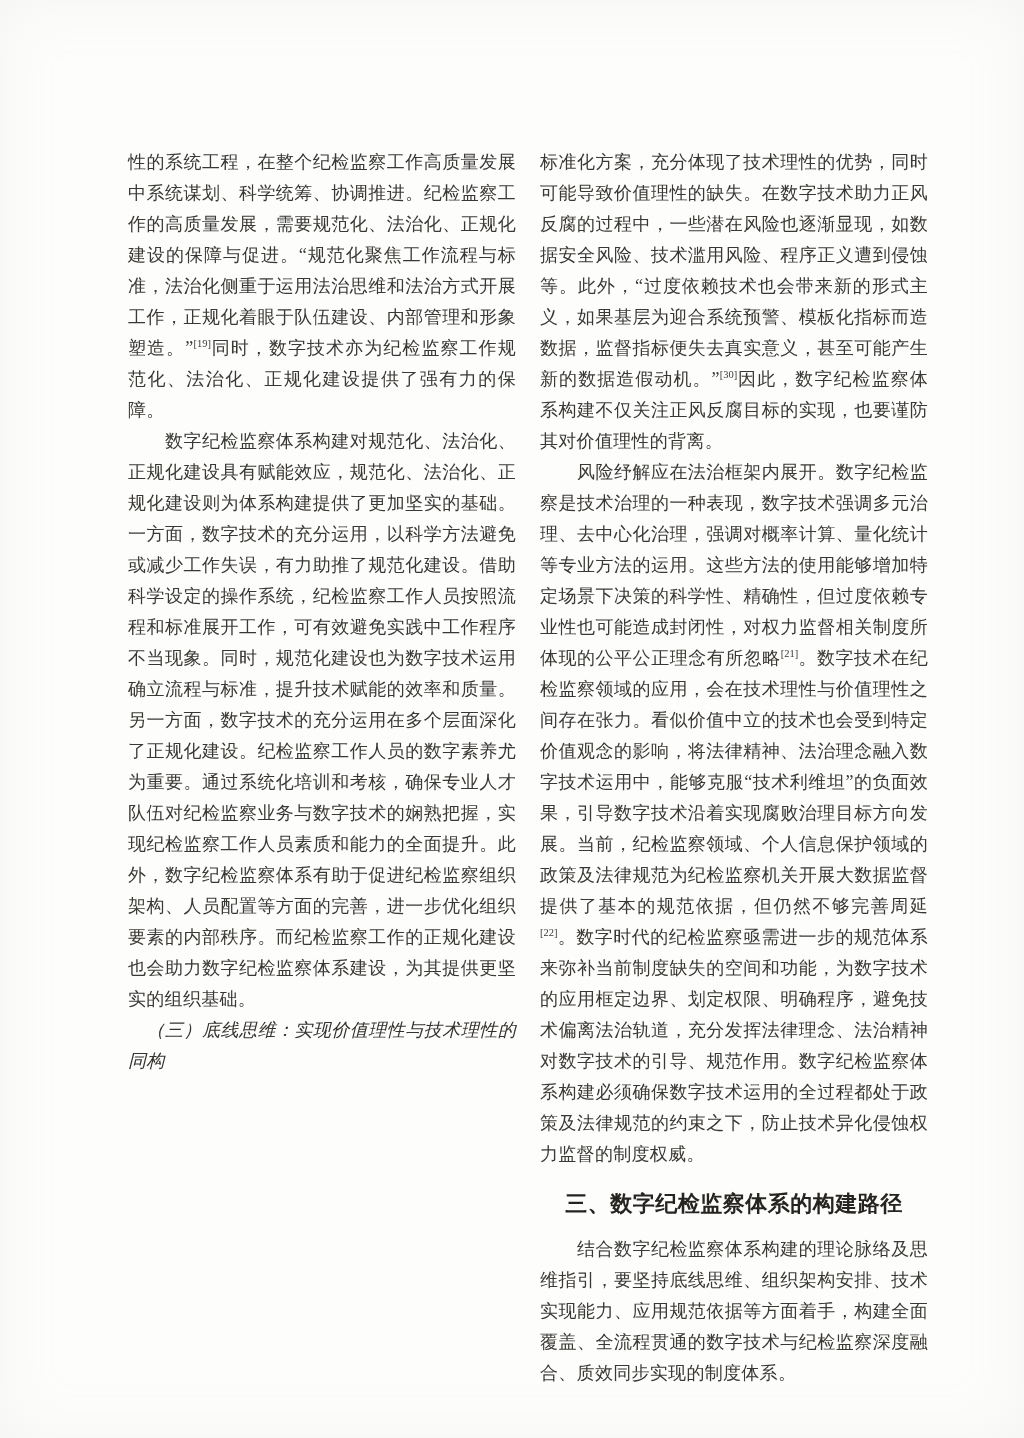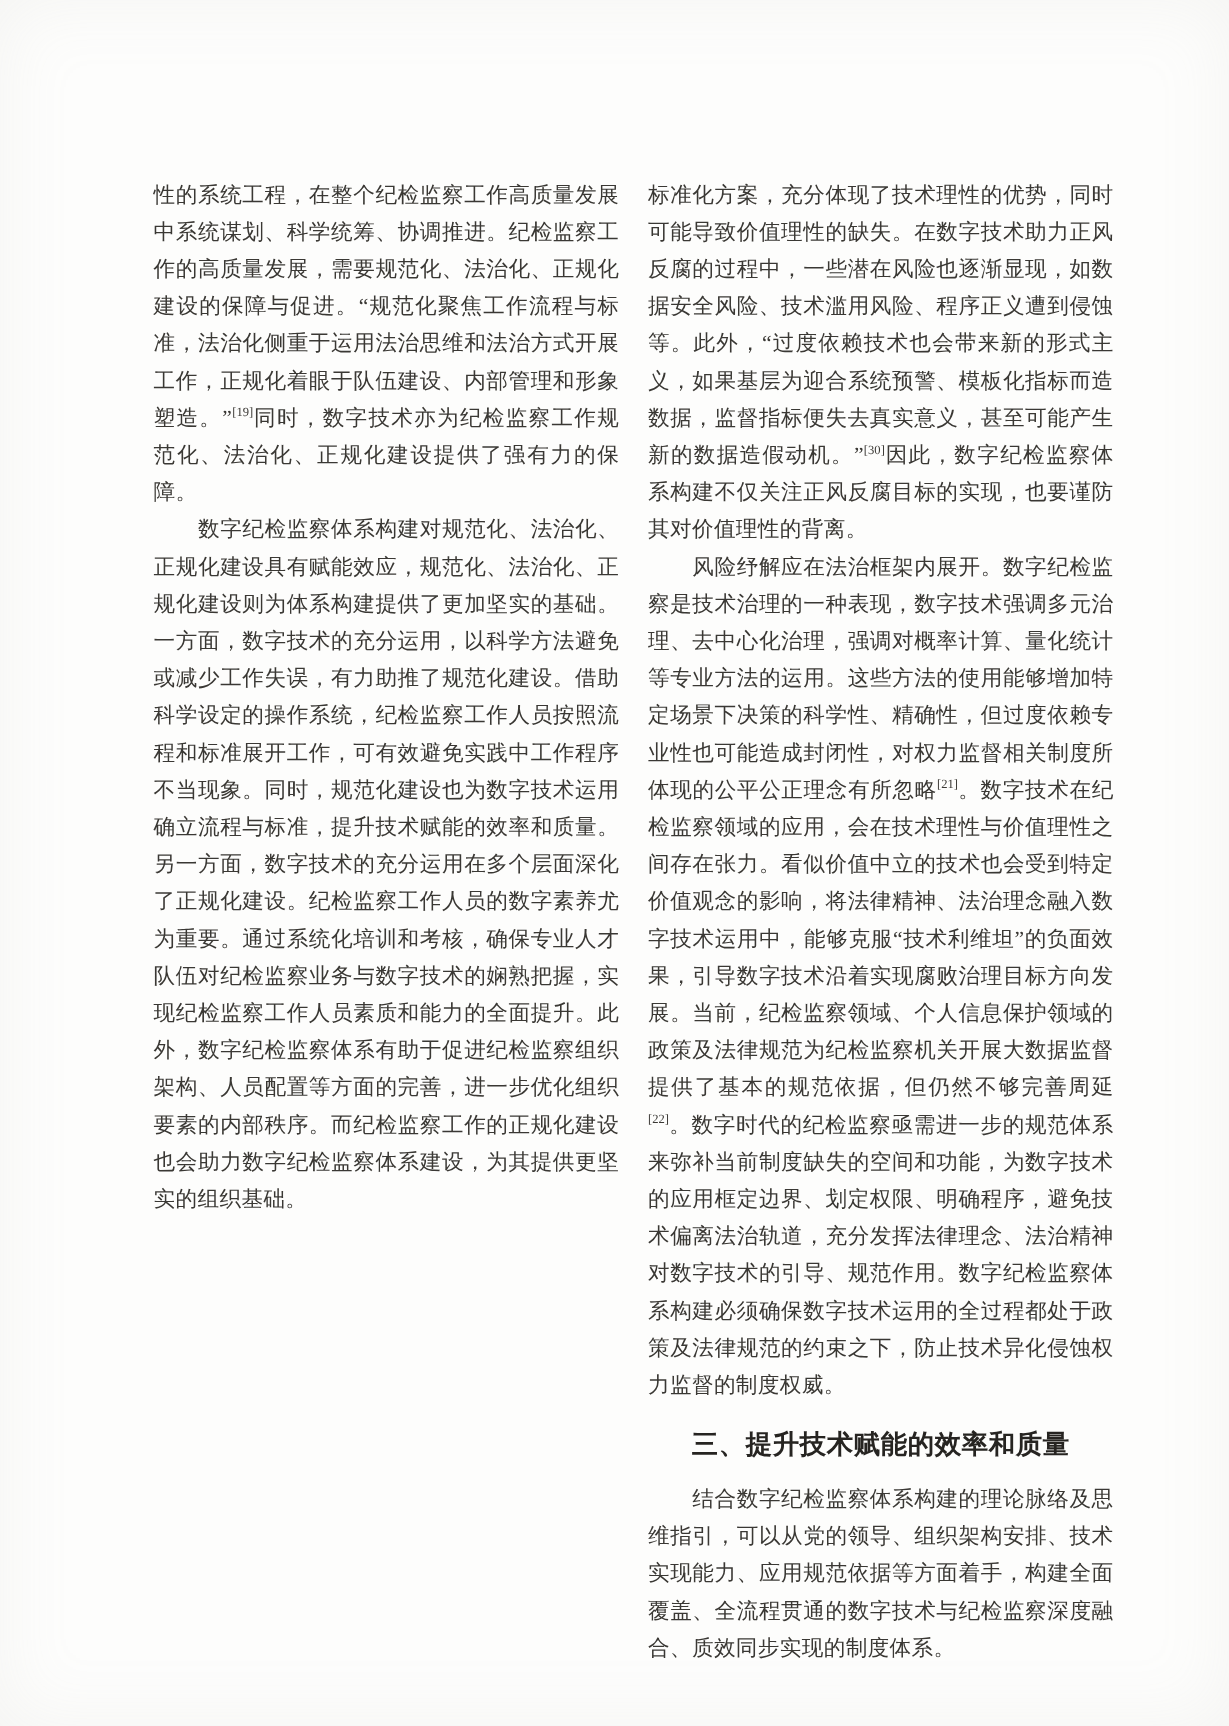--- a/index.html
+++ b/index.html
@@ -54,22 +54,23 @@
   }
 </style>
 </head>
 <body>
 
 <div class="page">
 
   <div class="column column-left">
     <p class="para">性的系统工程，在整个纪检监察工作高质量发展中系统谋划、科学统筹、协调推进。纪检监察工作的高质量发展，需要规范化、法治化、正规化建设的保障与促进。“规范化聚焦工作流程与标准，法治化侧重于运用法治思维和法治方式开展工作，正规化着眼于队伍建设、内部管理和形象塑造。”<sup>[19]</sup>同时，数字技术亦为纪检监察工作规范化、法治化、正规化建设提供了强有力的保障。</p>
     <p class="para">　　数字纪检监察体系构建对规范化、法治化、正规化建设具有赋能效应，规范化、法治化、正规化建设则为体系构建提供了更加坚实的基础。一方面，数字技术的充分运用，以科学方法避免或减少工作失误，有力助推了规范化建设。借助科学设定的操作系统，纪检监察工作人员按照流程和标准展开工作，可有效避免实践中工作程序不当现象。同时，规范化建设也为数字技术运用确立流程与标准，提升技术赋能的效率和质量。另一方面，数字技术的充分运用在多个层面深化了正规化建设。纪检监察工作人员的数字素养尤为重要。通过系统化培训和考核，确保专业人才队伍对纪检监察业务与数字技术的娴熟把握，实现纪检监察工作人员素质和能力的全面提升。此外，数字纪检监察体系有助于促进纪检监察组织架构、人员配置等方面的完善，进一步优化组织要素的内部秩序。而纪检监察工作的正规化建设也会助力数字纪检监察体系建设，为其提供更坚实的组织基础。</p>
+    <p class="para subhead">　（三）底线思维：实现价值理性与技术理性的同构</p>
   </div>
 
   <div class="column column-right">
     <p class="para">标准化方案，充分体现了技术理性的优势，同时可能导致价值理性的缺失。在数字技术助力正风反腐的过程中，一些潜在风险也逐渐显现，如数据安全风险、技术滥用风险、程序正义遭到侵蚀等。此外，“过度依赖技术也会带来新的形式主义，如果基层为迎合系统预警、模板化指标而造数据，监督指标便失去真实意义，甚至可能产生新的数据造假动机。”<sup>[30]</sup>因此，数字纪检监察体系构建不仅关注正风反腐目标的实现，也要谨防其对价值理性的背离。</p>
     <p class="para">　　风险纾解应在法治框架内展开。数字纪检监察是技术治理的一种表现，数字技术强调多元治理、去中心化治理，强调对概率计算、量化统计等专业方法的运用。这些方法的使用能够增加特定场景下决策的科学性、精确性，但过度依赖专业性也可能造成封闭性，对权力监督相关制度所体现的公平公正理念有所忽略<sup>[21]</sup>。数字技术在纪检监察领域的应用，会在技术理性与价值理性之间存在张力。看似价值中立的技术也会受到特定价值观念的影响，将法律精神、法治理念融入数字技术运用中，能够克服“技术利维坦”的负面效果，引导数字技术沿着实现腐败治理目标方向发展。当前，纪检监察领域、个人信息保护领域的政策及法律规范为纪检监察机关开展大数据监督提供了基本的规范依据，但仍然不够完善周延<sup>[22]</sup>。数字时代的纪检监察亟需进一步的规范体系来弥补当前制度缺失的空间和功能，为数字技术的应用框定边界、划定权限、明确程序，避免技术偏离法治轨道，充分发挥法律理念、法治精神对数字技术的引导、规范作用。数字纪检监察体系构建必须确保数字技术运用的全过程都处于政策及法律规范的约束之下，防止技术异化侵蚀权力监督的制度权威。</p>
-    <h2 class="section-heading">三、提升技术赋能的效率和质量</h2>
-    <p class="para">　　结合数字纪检监察体系构建的理论脉络及思维指引，可以从党的领导、组织架构安排、技术实现能力、应用规范依据等方面着手，构建全面覆盖、全流程贯通的数字技术与纪检监察深度融合、质效同步实现的制度体系。</p>
+    <h2 class="section-heading">三、数字纪检监察体系的构建路径</h2>
+    <p class="para">　　结合数字纪检监察体系构建的理论脉络及思维指引，要坚持底线思维、组织架构安排、技术实现能力、应用规范依据等方面着手，构建全面覆盖、全流程贯通的数字技术与纪检监察深度融合、质效同步实现的制度体系。</p>
   </div>
 
 </div>
 
 </body></html>

